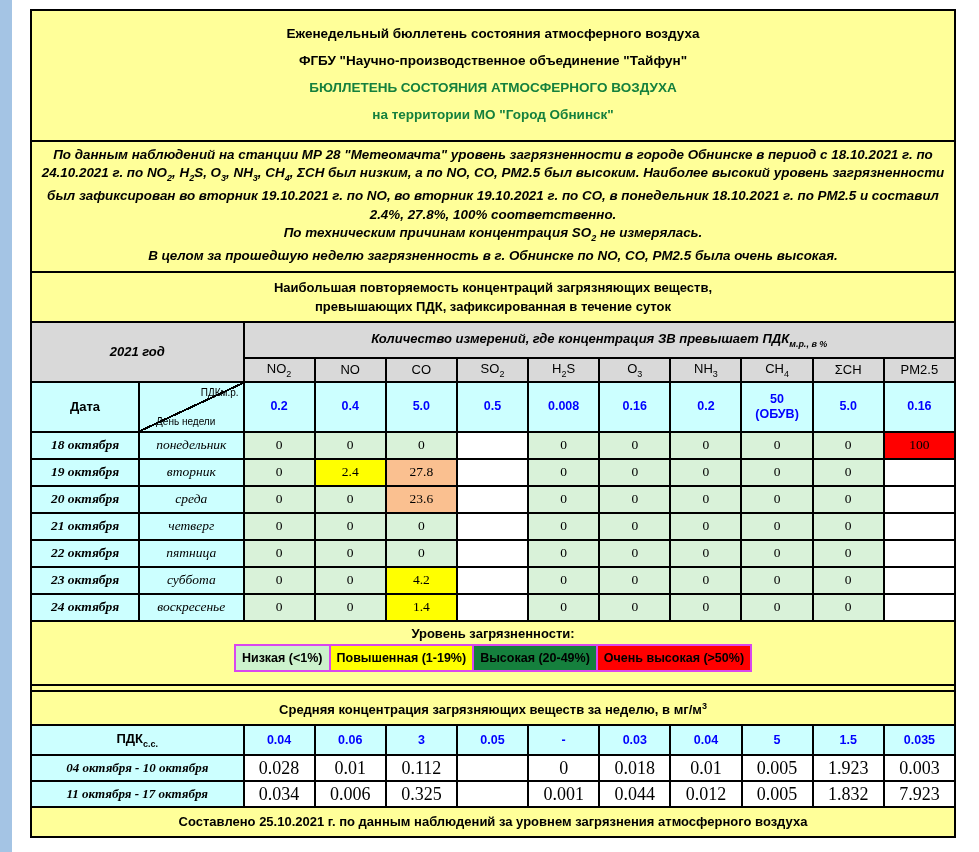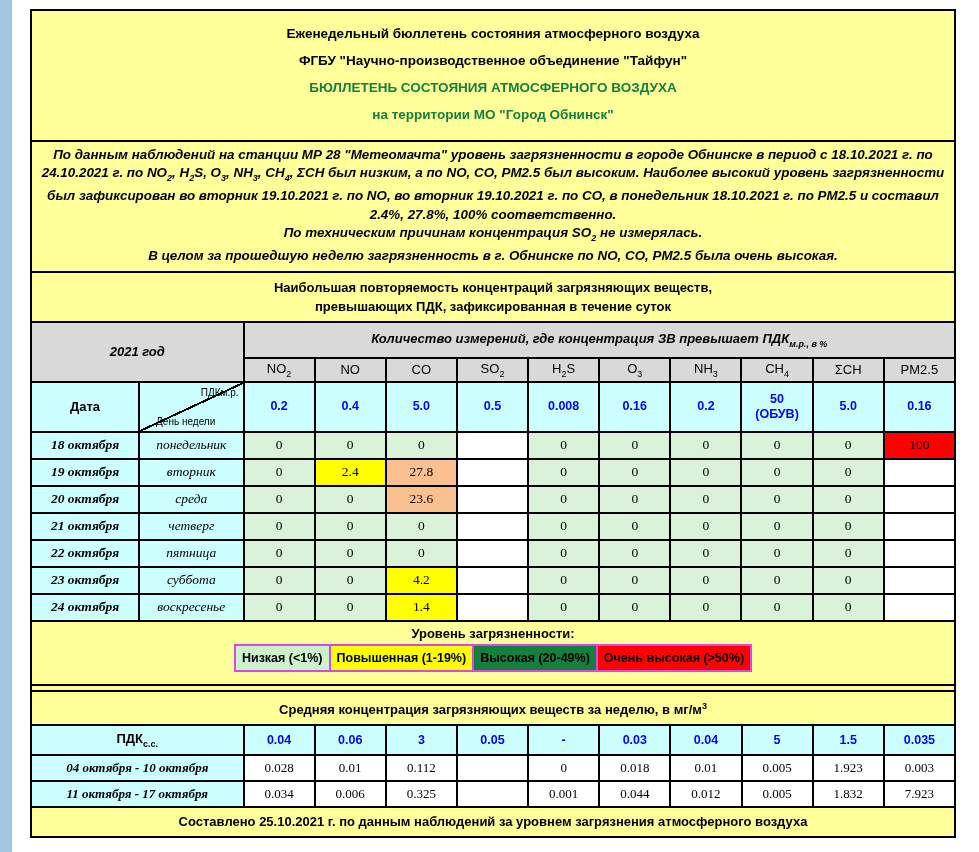--- a/index.html
+++ b/index.html
@@ -57,21 +57,21 @@
   .legend{padding:4px 0 12px 0;text-align:center;}
   .legend-title{font-weight:bold;font-size:13px;margin-bottom:3px;}
   .legend-row{display:inline-flex;}
   .legend-item{border:2px solid #d946ef;margin-left:-2px;padding:5px 6px;font-weight:bold;font-size:12.5px;}
   .legend-item:first-child{margin-left:0;}
 
   .divider{height:8px;}
 
   .t2-pdk td{height:30px;}
   .t2-lbl{font-weight:bold;font-size:13px;}
-  .t2-row td{height:26px;font-family:"Liberation Serif",serif;font-size:13px;}
+  .t2-row td{height:26px;font-family:"Liberation Serif",serif;font-size:18px;}
   .t2-row .p{background:#CCFFFF;font-weight:bold;font-style:italic;font-size:13px;}
   sub{font-size:9px;}
   sup{font-size:9px;}
 
   
   .footer{padding:5px 6px;text-align:center;font-weight:bold;font-size:13px;line-height:18px;}
 </style>
 </head>
 <body>
 

